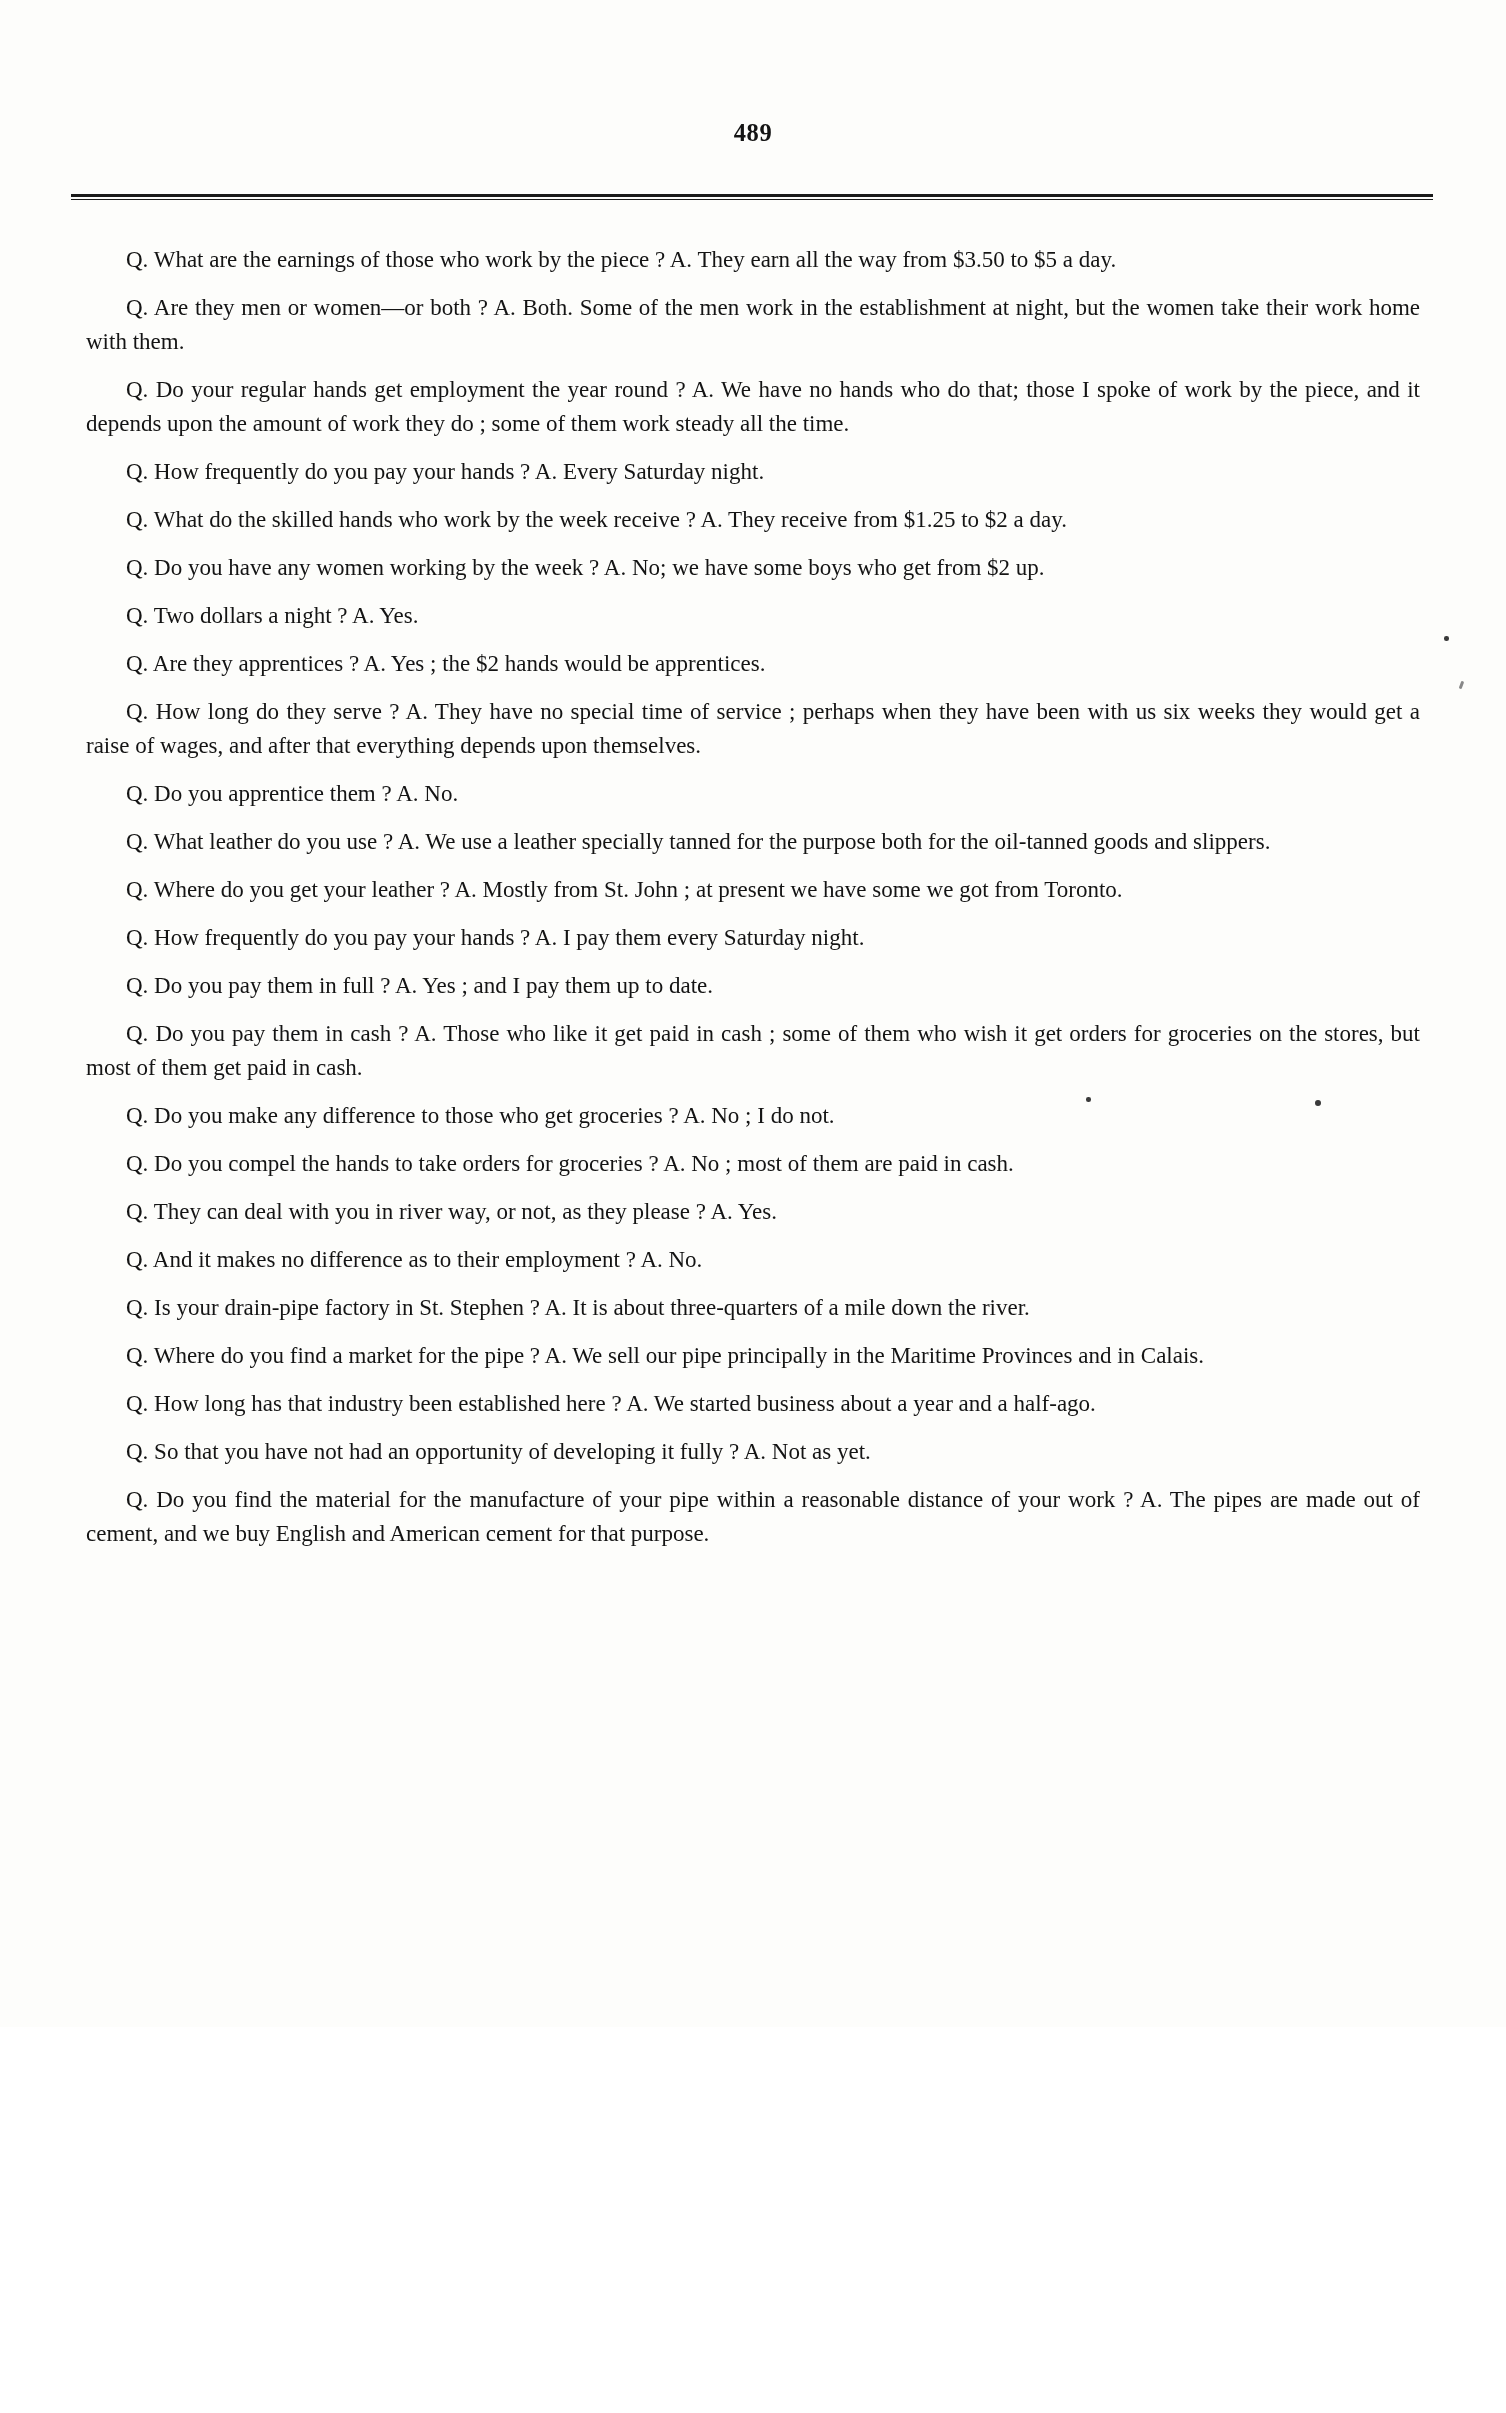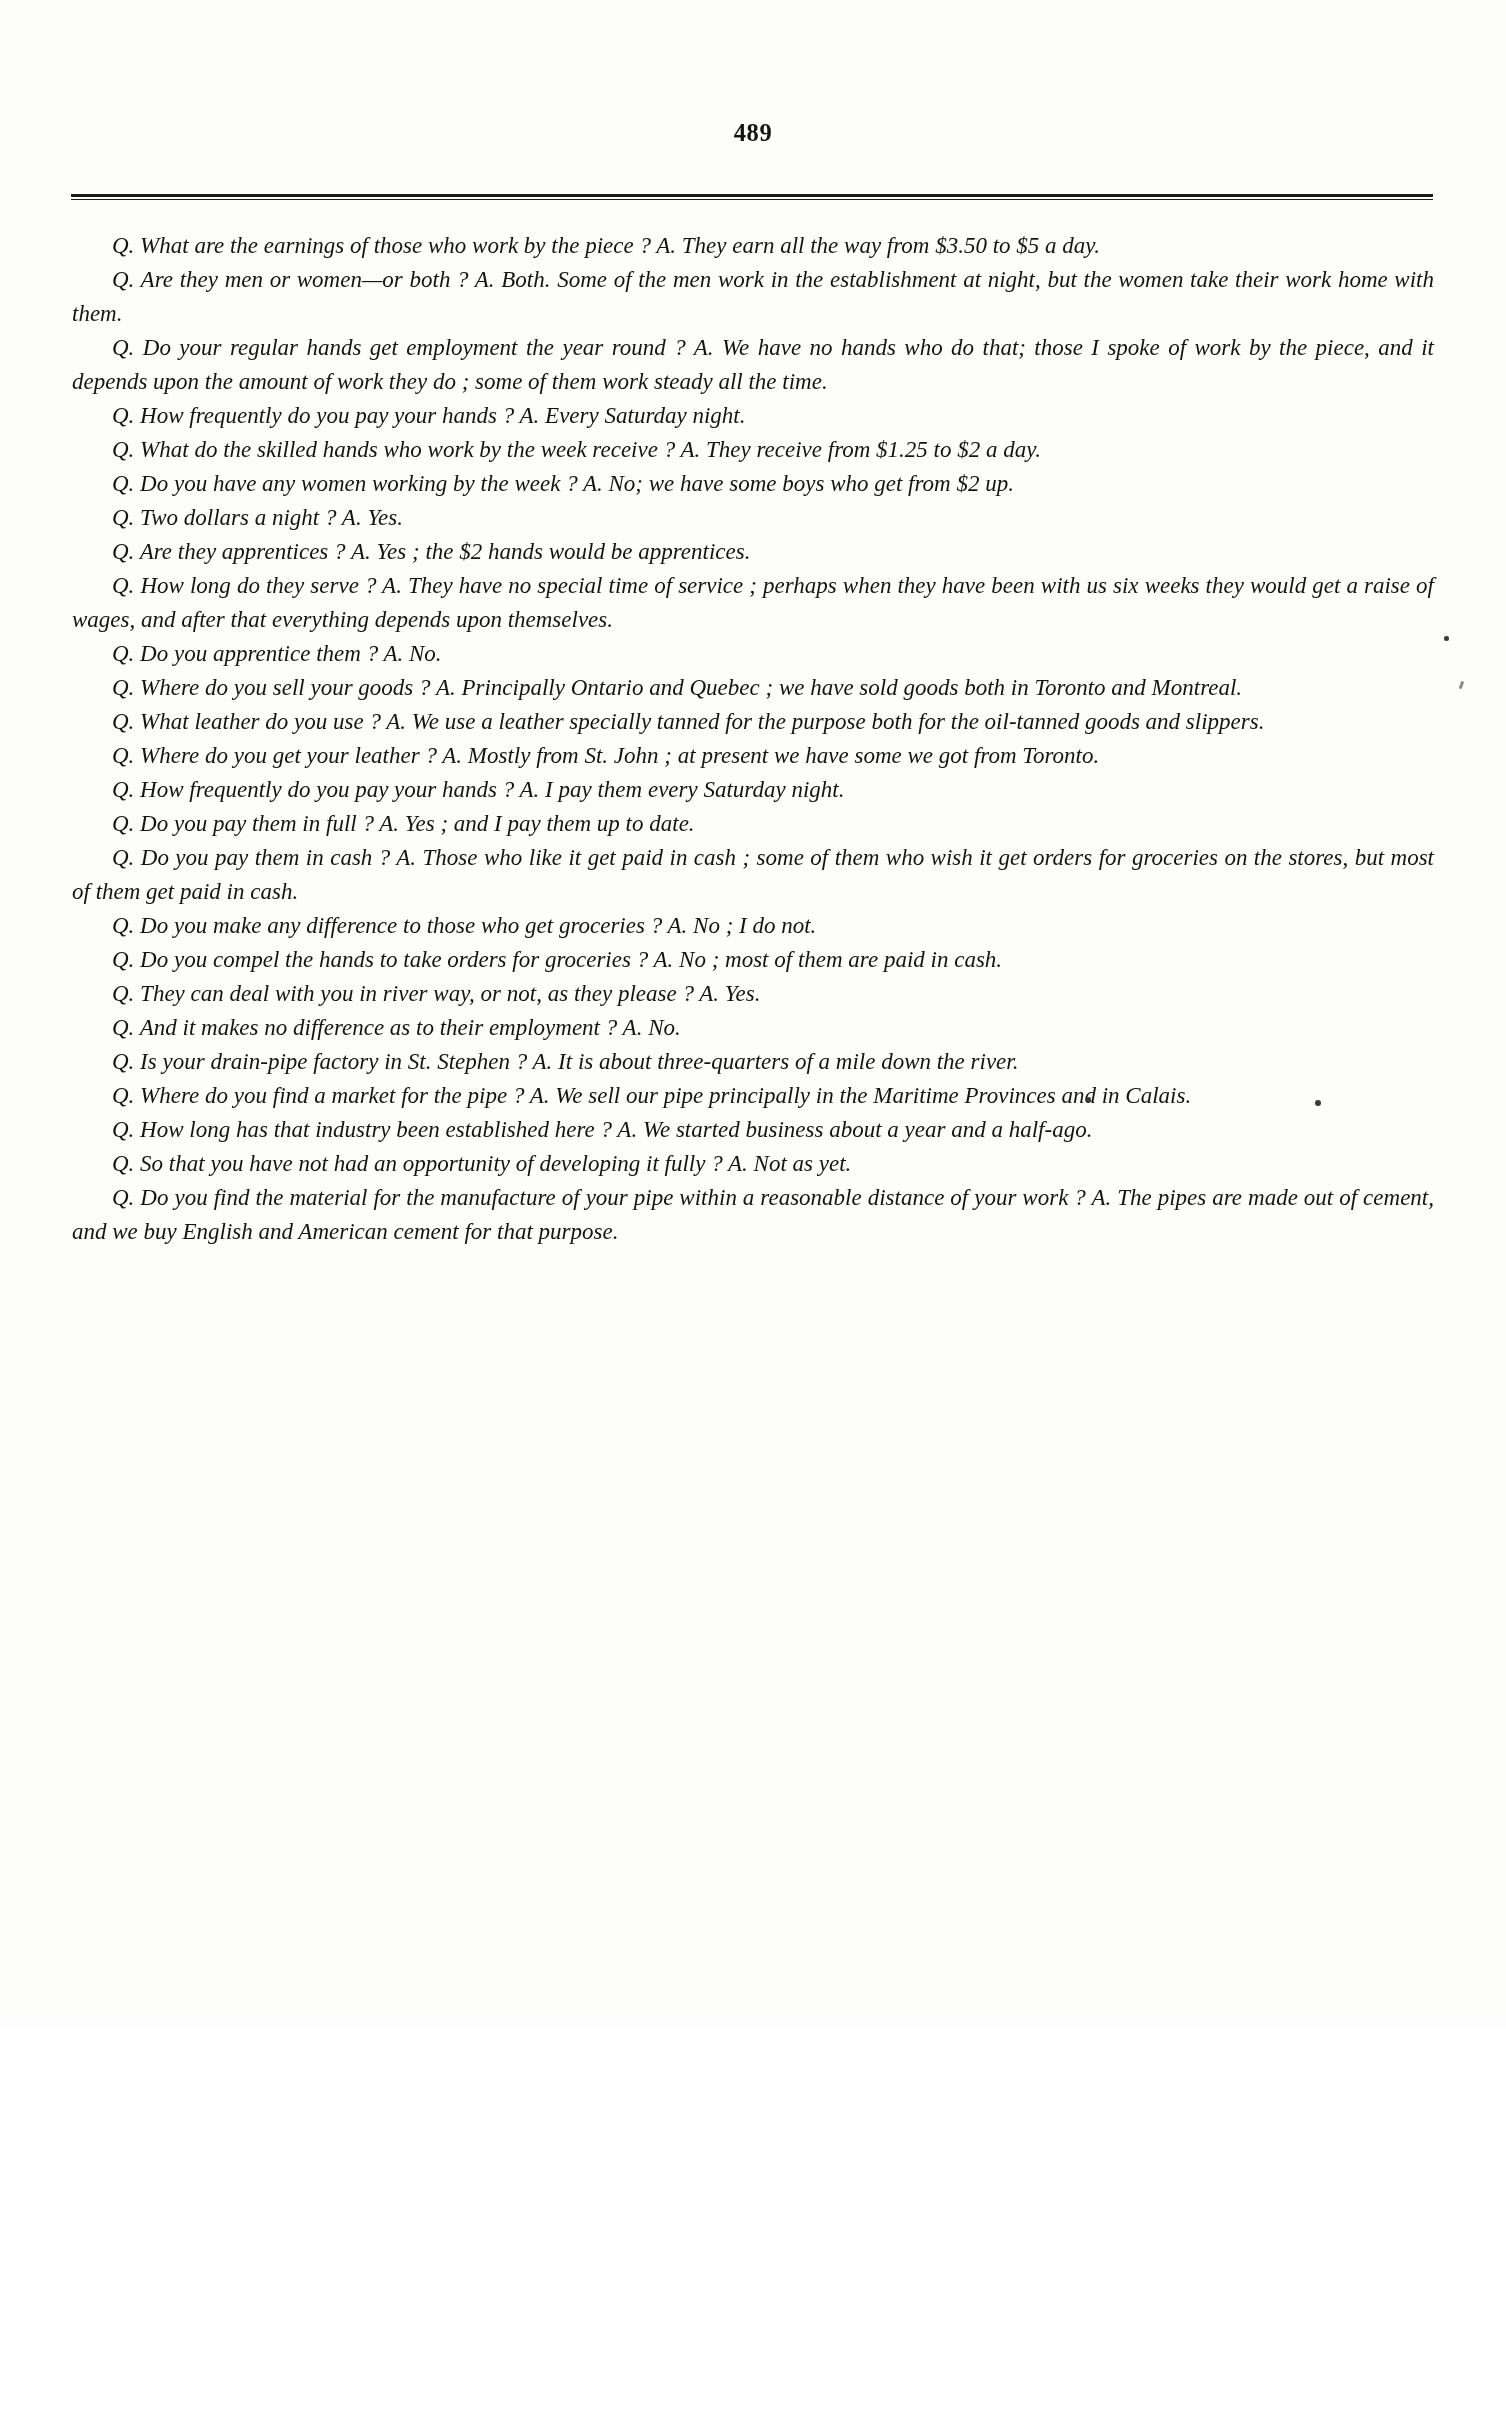--- a/index.html
+++ b/index.html
@@ -53,23 +53,22 @@
     position: absolute;
     top: 229px;
     left: 72px;
     width: 1362px;
     font-size: 23px;
     line-height: 34px;
     text-align: justify;
     text-justify: inter-word;
   }
   .body-text p {
-    margin: 0;
+    margin: 14px;
     text-indent: 40px;
-    font-style: italic;
   }
   .rule-bottom {
     position: absolute;
     top: 2230px;
     left: 694px;
     width: 116px;
     height: 1.9px;
     background: #1a1a1a;
   }
   .speck {
@@ -101,21 +100,20 @@
     <p>Q. What are the earnings of those who work by the piece ?   A. They earn all the way from $3.50 to $5 a day.</p>
     <p>Q. Are they men or women—or both ?   A. Both.   Some of the men work in the establishment at night, but the women take their work home with them.</p>
     <p>Q. Do your regular hands get employment the year round ?   A. We have no hands who do that; those I spoke of work by the piece, and it depends upon the amount of work they do ; some of them work steady all the time.</p>
     <p>Q. How frequently do you pay your hands ?   A. Every Saturday night.</p>
     <p>Q. What do the skilled hands who work by the week receive ?   A. They receive from $1.25 to $2 a day.</p>
     <p>Q. Do you have any women working by the week ?   A. No; we have some boys who get from $2 up.</p>
     <p>Q. Two dollars a night ?   A. Yes.</p>
     <p>Q. Are they apprentices ?   A. Yes ; the $2 hands would be apprentices.</p>
     <p>Q. How long do they serve ?   A. They have no special time of service ; perhaps when they have been with us six weeks they would get a raise of wages, and after that everything depends upon themselves.</p>
     <p>Q. Do you apprentice them ?   A. No.</p>
-    <p>Q. Where do you sell your goods ?   A. Principally Ontario and Quebec ; we have sold goods both in Toronto and Montreal.</p>
     <p>Q. What leather do you use ?   A. We use a leather specially tanned for the purpose both for the oil-tanned goods and slippers.</p>
     <p>Q. Where do you get your leather ?   A. Mostly from St. John ; at present we have some we got from Toronto.</p>
     <p>Q. How frequently do you pay your hands ?   A. I pay them every Saturday night.</p>
     <p>Q. Do you pay them in full ?   A. Yes ; and I pay them up to date.</p>
     <p>Q. Do you pay them in cash ?   A. Those who like it get paid in cash ; some of them who wish it get orders for groceries on the stores, but most of them get paid in cash.</p>
     <p>Q. Do you make any difference to those who get groceries ?   A. No ; I do not.</p>
     <p>Q. Do you compel the hands to take orders for groceries ?   A. No ; most of them are paid in cash.</p>
     <p>Q. They can deal with you in river way, or not, as they please ?   A. Yes.</p>
     <p>Q. And it makes no difference as to their employment ?   A. No.</p>
     <p>Q. Is your drain-pipe factory in St. Stephen ?   A. It is about three-quarters of a mile down the river.</p>

